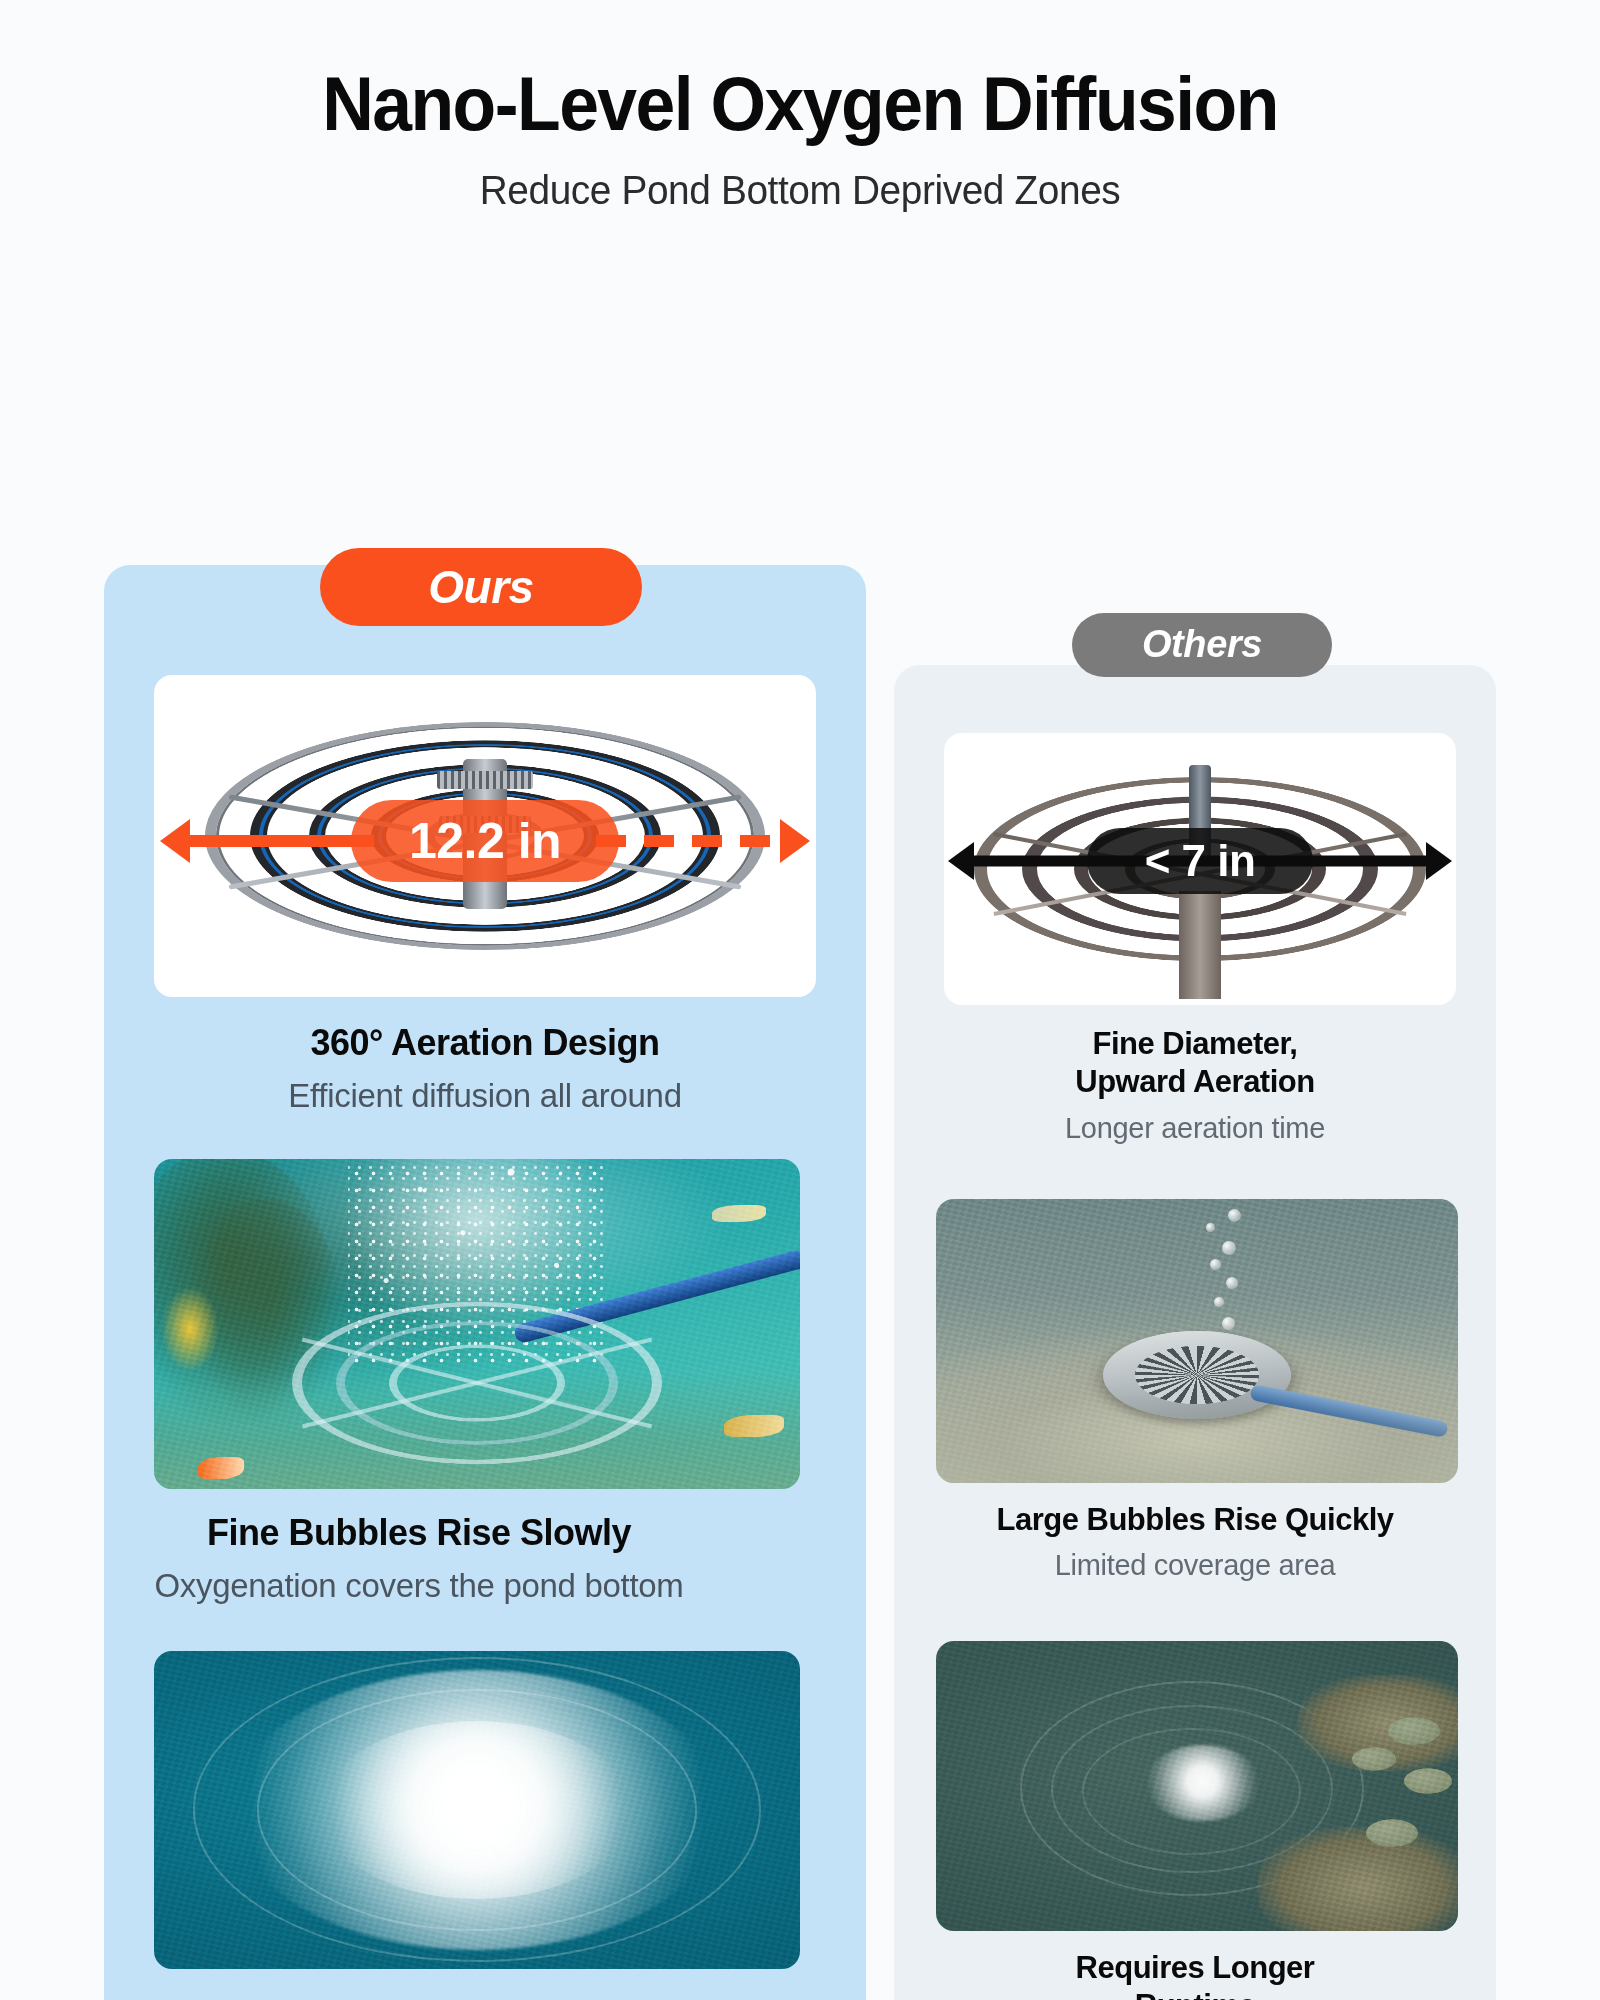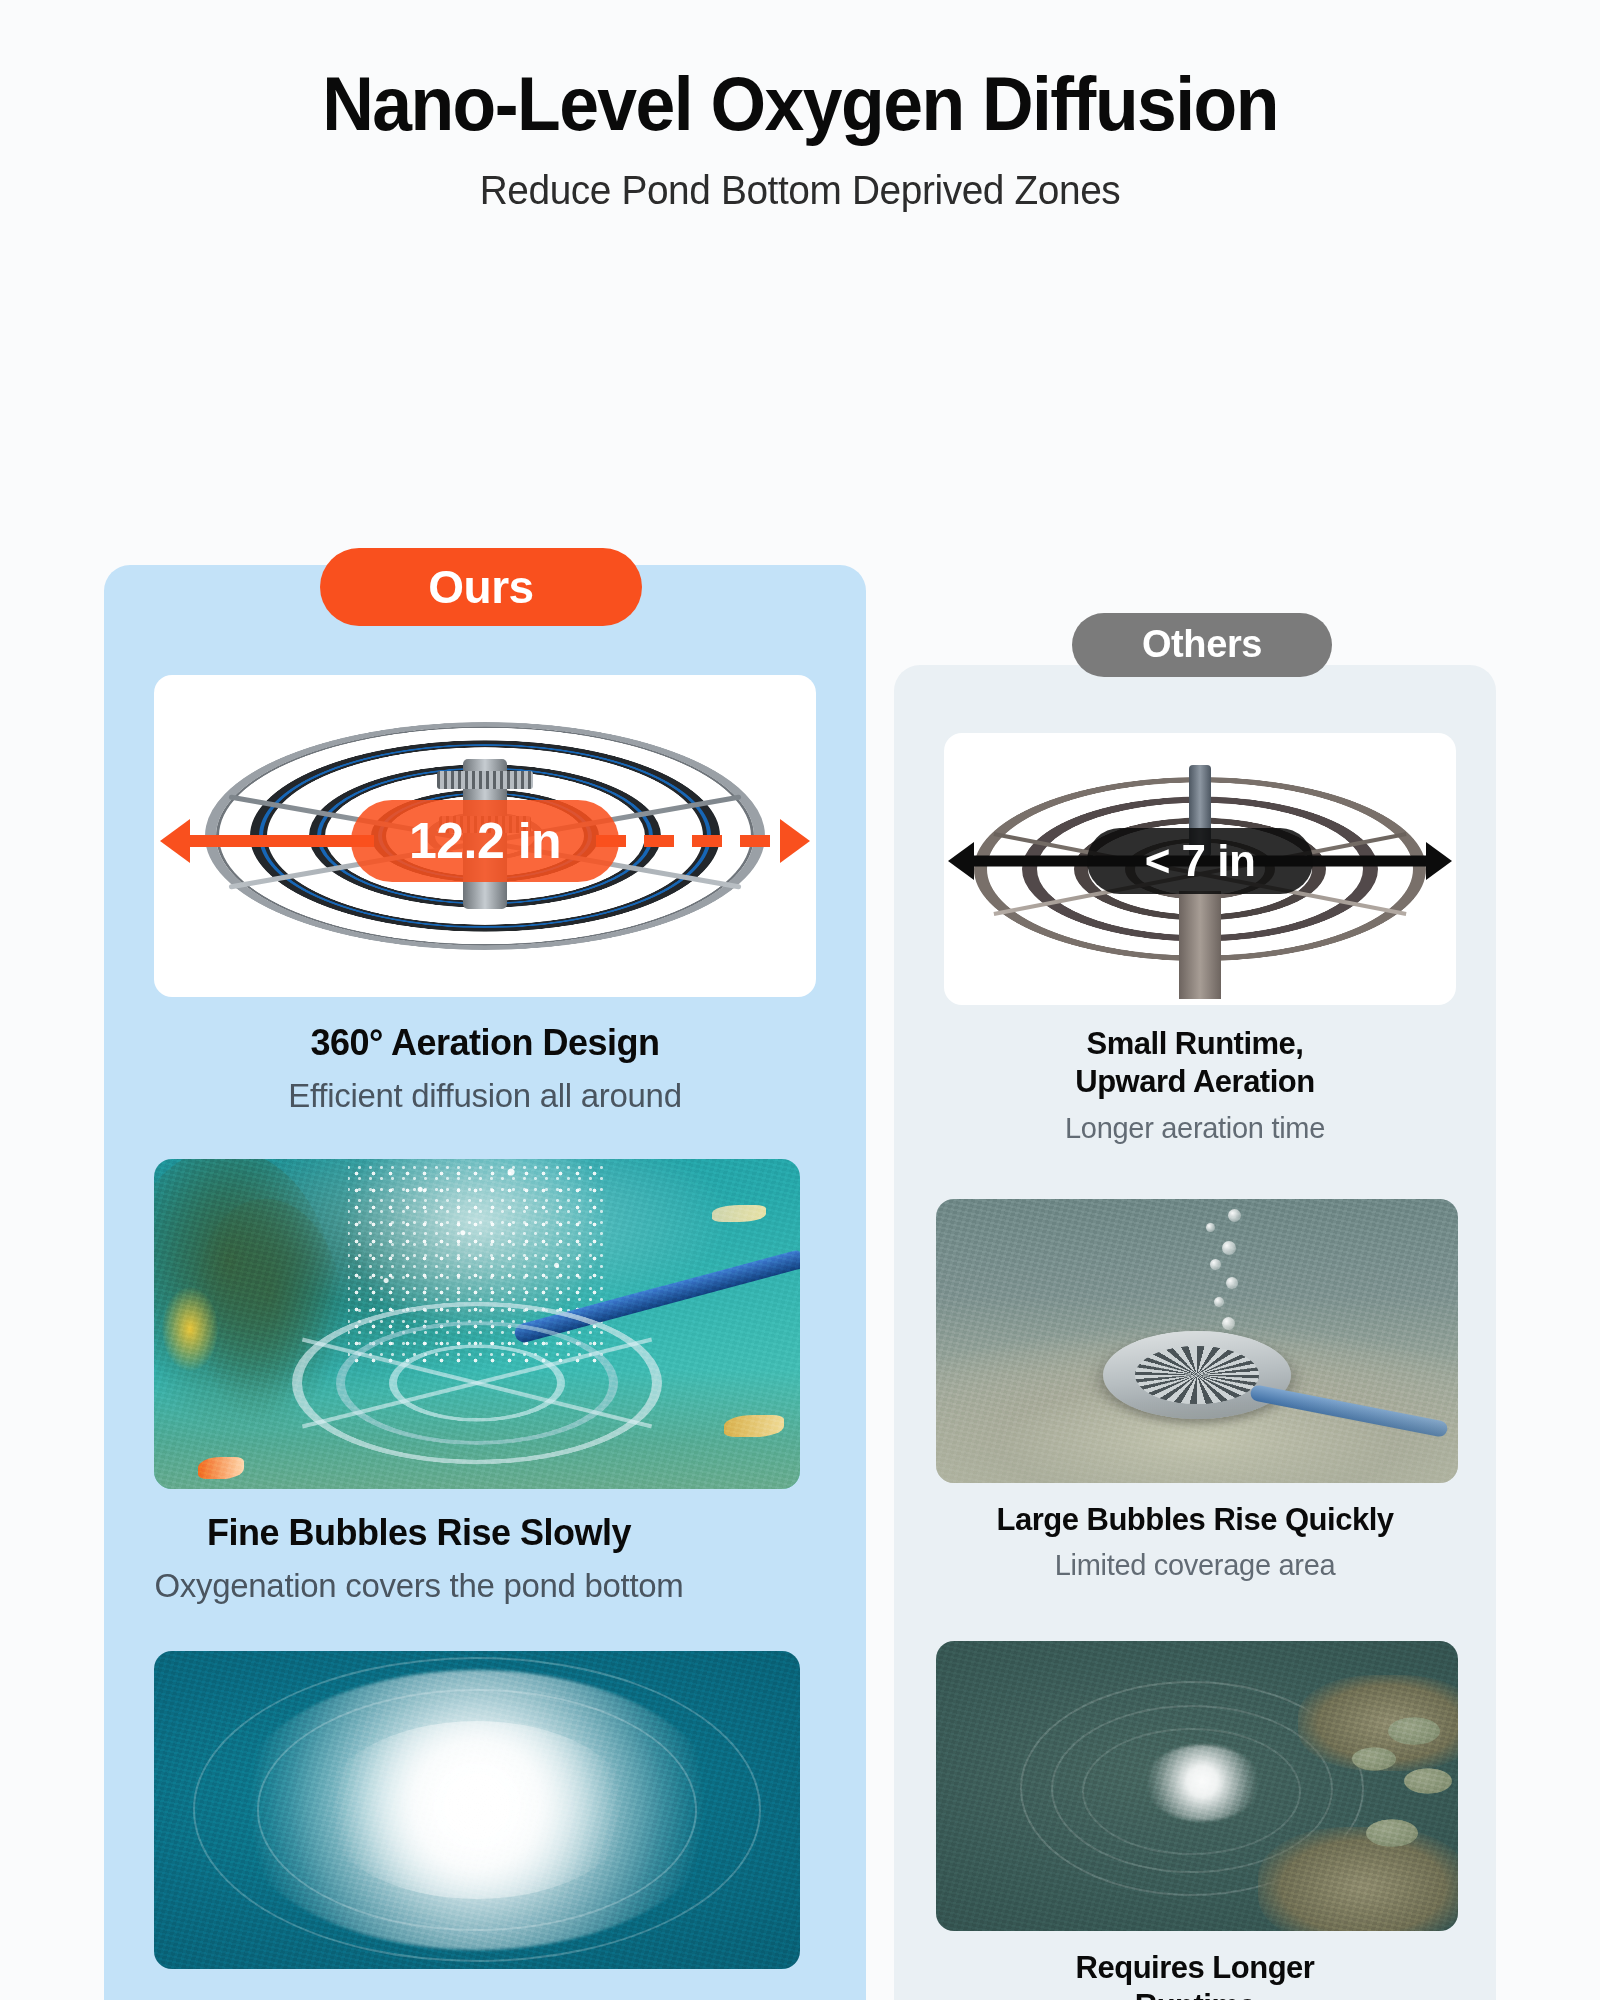--- a/index.html
+++ b/index.html
@@ -51,20 +51,21 @@
     background: #eaf0f4;
   }
 
   
   .badge {
     position: absolute;
     display: flex; align-items: center; justify-content: center;
     color: #ffffff; font-weight: 700;
     border-radius: 999px;
     z-index: 6;
+    font-style: italic;
   }
 
   .badge-ours {
     left: 320px; top: 335px;
     width: 322px; height: 78px;
     background: #f9501e;
     font-size: 46px;
     letter-spacing: -0.5px;
   }
 
@@ -368,21 +369,21 @@
             <div class="head" style="left:4px;border-top:19px solid transparent;border-bottom:19px solid transparent;border-right:26px solid #0c0c0c;"></div>
             <div class="bar" style="left:28px;right:28px;height:11px;background:#0c0c0c;"></div>
             <div class="head" style="right:4px;border-top:19px solid transparent;border-bottom:19px solid transparent;border-left:26px solid #0c0c0c;"></div>
           </div>
           <div class="dim-pill pill-dark" style="width:226px;height:66px;font-size:44px;letter-spacing:-0.5px;">&lt; 7 in</div>
         </div>
       </div>
     </div>
 
     <div class="caption" style="left:894px; top:812px; width:602px;">
-      <div class="cap-title">Small Runtime,</div>
+      <div class="cap-title">Fine Diameter,</div>
       <div class="cap-title">Upward Aeration</div>
       <div class="cap-sub">Longer aeration time</div>
     </div>
 
     <div class="card" style="left:936px; top:986px; width:522px; height:284px;">
       <div class="media sea-sandy">
         <div class="noise"></div>
         <div class="bubble-col" style="left:46%;top:-4%;width:90px;height:165px;">
           <span style="left:40px;top:2px;width:10px;height:10px;"></span>
           <span style="left:52px;top:22px;width:13px;height:13px;"></span>

